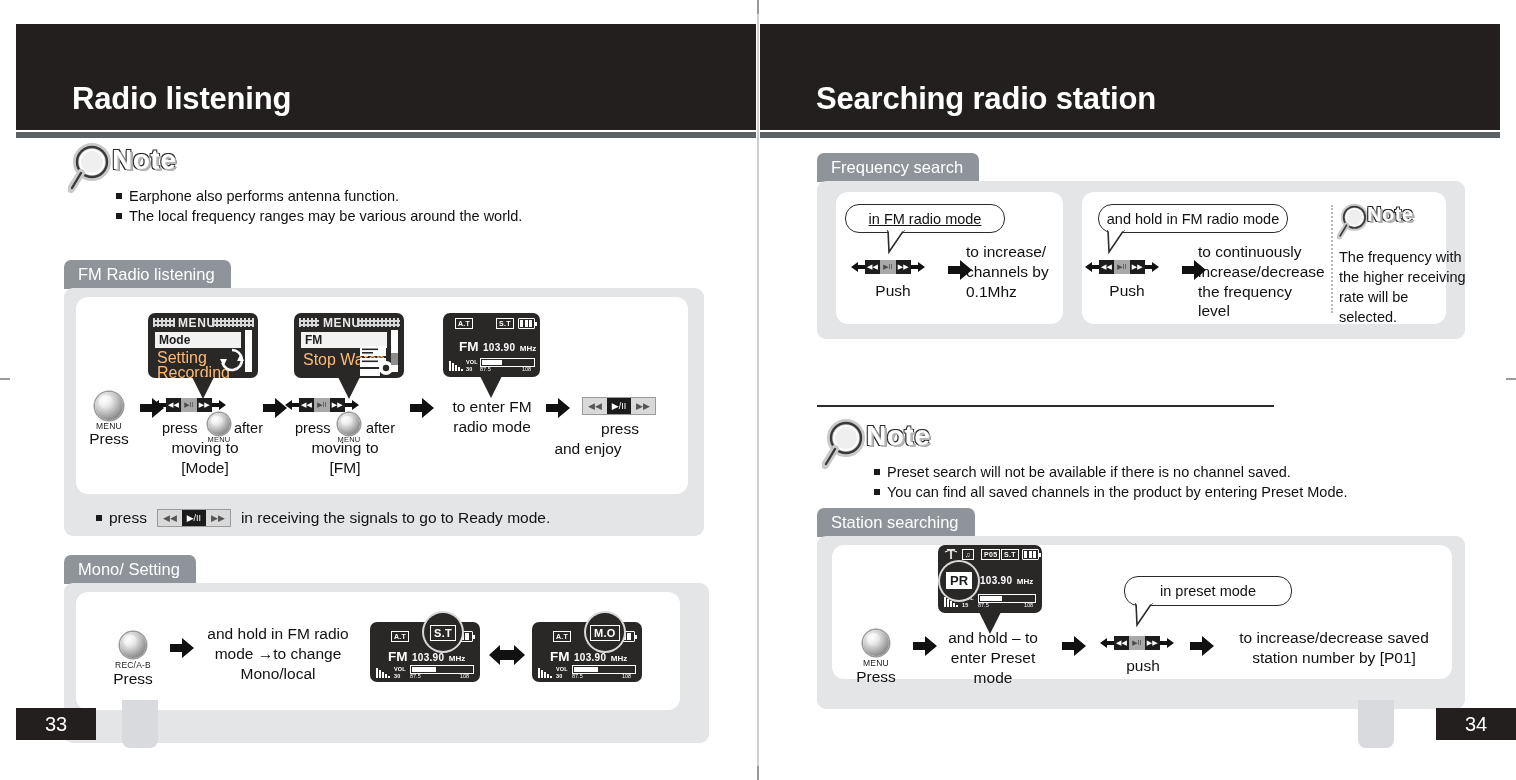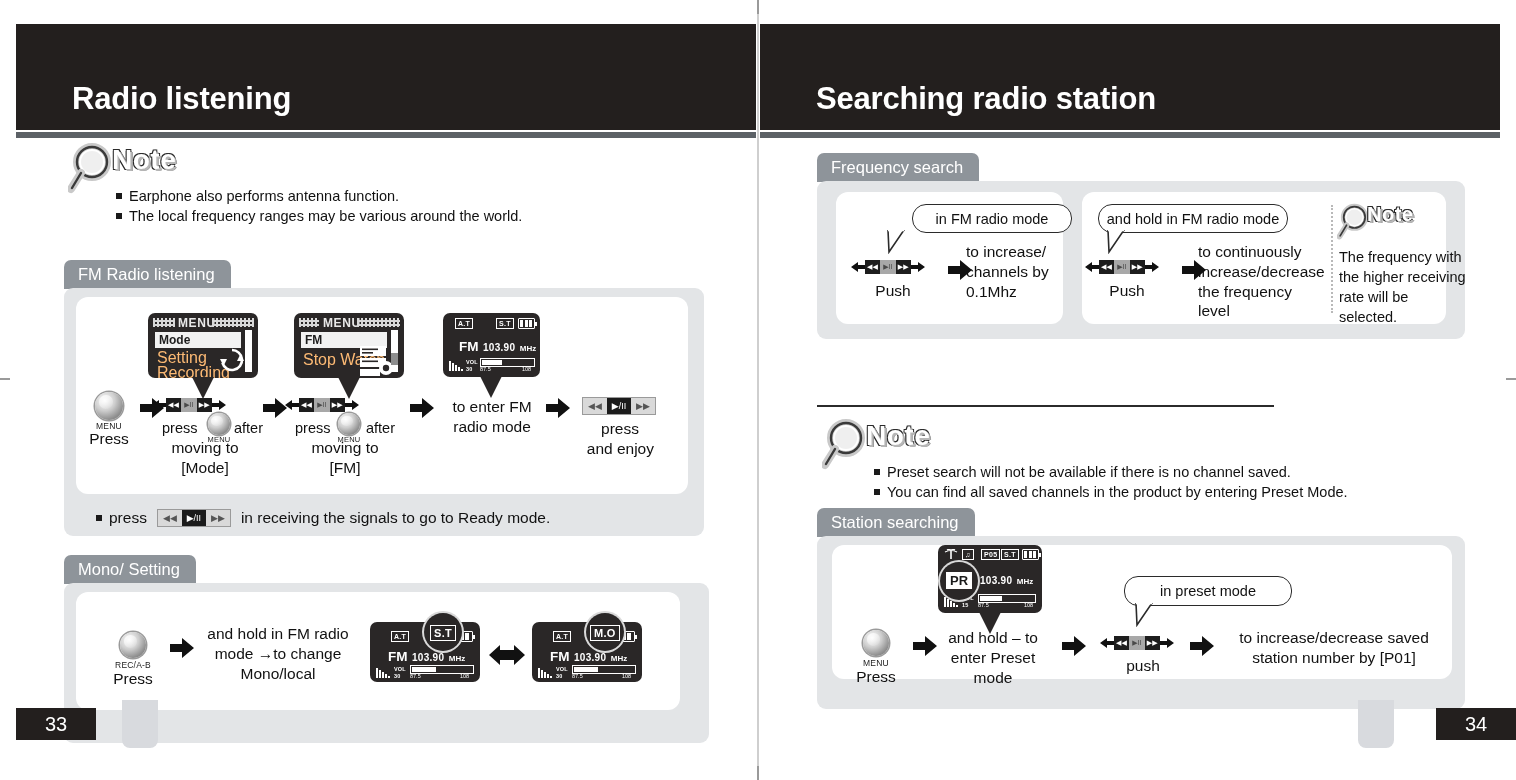--- a/index.html
+++ b/index.html
@@ -288,21 +288,21 @@
   <svg class="blkarrow" style="left:546px;top:398px;" width="24" height="20" viewBox="0 0 24 20">
       <path d="M0 6h12V0l12 10-12 10v-6H0z" fill="#111"></path>
     </svg>
 
   <div class="pad" style="left:582px;top:397px;">
     <span>◀◀</span>
     <span class="act">▶/II</span>
     <span>▶▶</span>
   </div>
   <div class="lbl" style="left:570px;top:419px;width:100px;">press</div>
-  <div class="lbl" style="left:554px;top:439px;width:100px;text-align:right;">and enjoy</div>
+  <div class="lbl" style="left:538px;top:439px;width:100px;">and enjoy</div>
 
   <div style="position:absolute;left:96px;top:509px;display:flex;align-items:center;">
     <span class="bsq"></span>
     <span style="font-size:15.5px;color:#111;">press</span>
     <span class="pad" style="position:relative;margin:0 10px;">
       <span>◀◀</span>
       <span class="act">▶/II</span>
       <span>▶▶</span>
     </span>
     <span style="font-size:15.5px;color:#111;">in receiving the signals to go to Ready mode.</span>
@@ -391,21 +391,21 @@
 
   <div class="hdr hdr-right">
     <div class="hdr-title">Searching radio station</div>
   </div>
   <div class="hdr-rule rule-right"></div>
 
   <div class="tab" style="left:817px;top:153px;">Frequency search</div>
   <div class="panel-outer" style="left:817px;top:181px;width:648px;height:158px;"></div>
 
   <div class="panel-inner" style="left:836px;top:192px;width:227px;height:132px;"></div>
-  <div class="balloon" style="left:912px;top:204px;width:158px;height:27px;">in FM radio mode</div>
+  <div class="balloon" style="left:845px;top:204px;width:158px;height:27px;text-decoration:underline;">in FM radio mode</div>
   <svg style="position:absolute;left:884px;top:230px;" width="22" height="24">
     <path d="M4 0 L20 0 L5 22 Z" fill="#fff" stroke="#2b2b2b" stroke-width="1.6"></path>
     <line x1="4" y1="0" x2="20" y2="0" stroke="#fff" stroke-width="2.6"></line>
   </svg>
   <div class="rocker" style="left:851px;top:260px;">
     <svg width="14" height="12" viewBox="0 0 14 12">
         <path d="M0 6l7-5v3h7v4H7v3z" fill="#111"></path>
       </svg>
     <div class="body">
       <div class="seg">◀◀</div>

